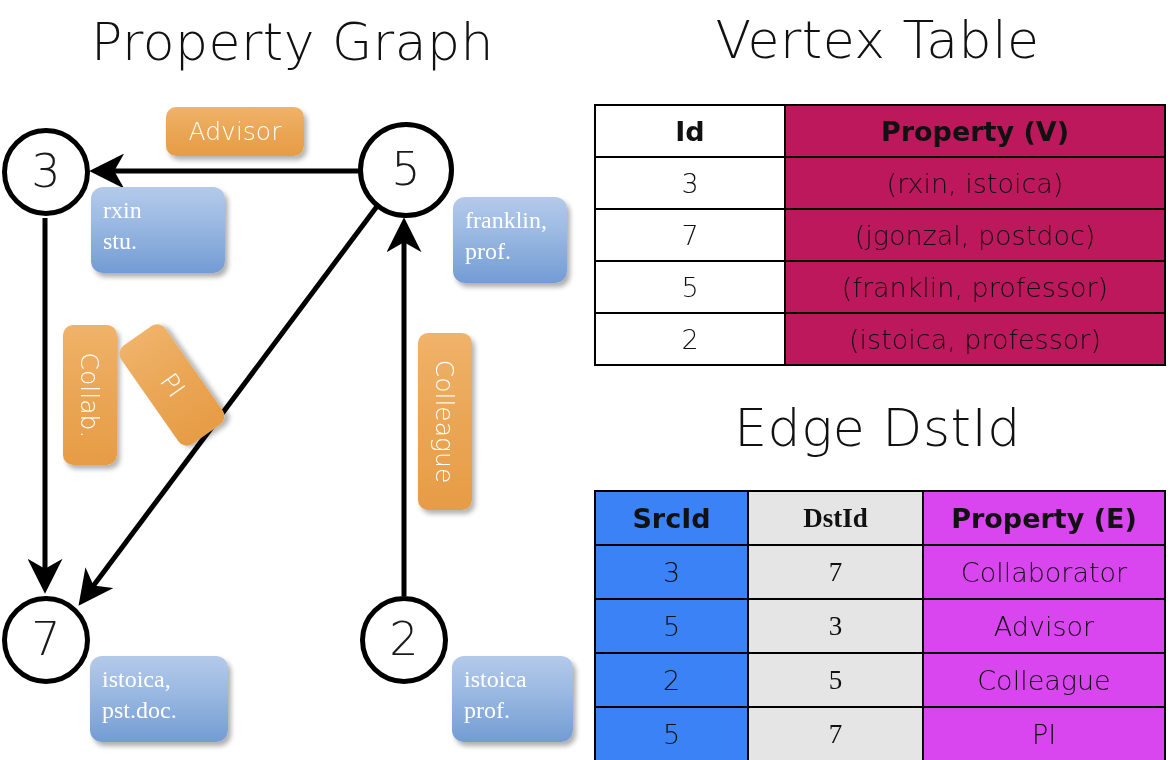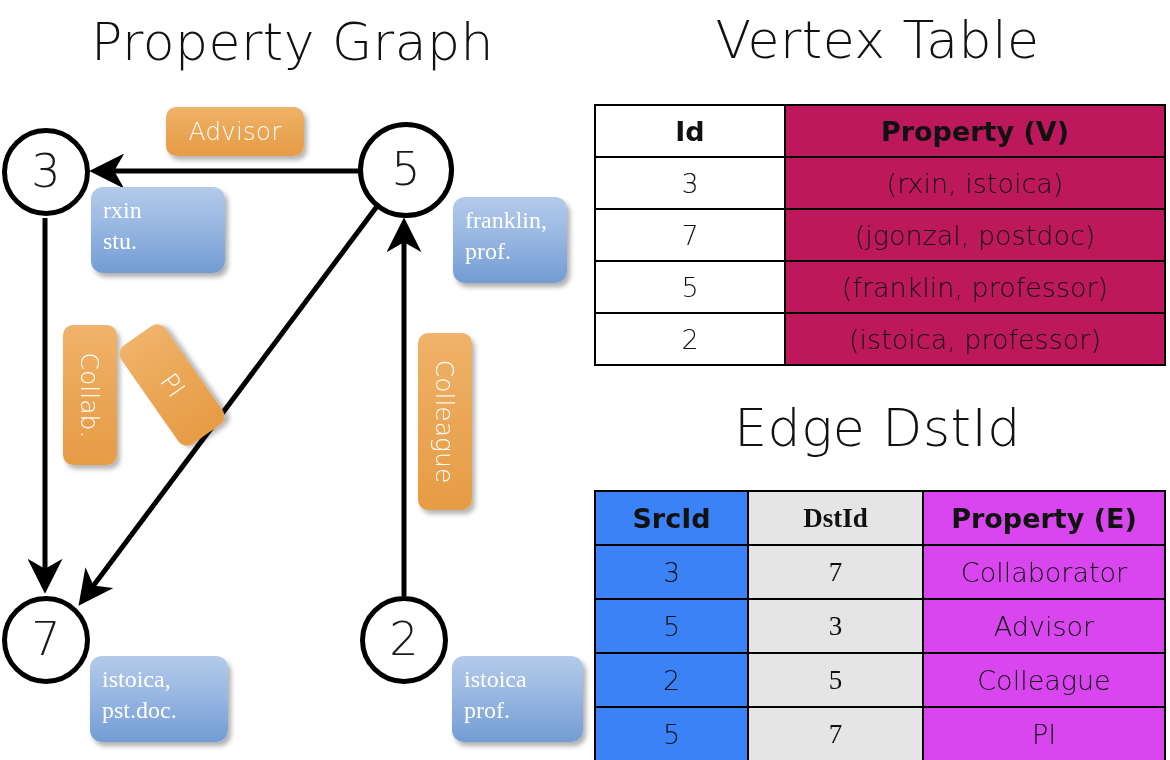--- a/index.html
+++ b/index.html
@@ -156,21 +156,21 @@
   <div class="vprop" style="left:425px;top:197px;width:114px;height:86px;">
     <div>franklin,</div>
     <div>prof.</div>
   </div>
 
   <div class="vprop" style="left:62px;top:656px;width:138px;height:86px;">
     <div>istoica,</div>
     <div>pst.doc.</div>
   </div>
 
-  <div class="vprop" style="left:424px;top:656px;width:131px;height:86px;">
+  <div class="vprop" style="left:424px;top:656px;width:121px;height:86px;">
     <div>istoica</div>
     <div>prof.</div>
   </div>
 
   <div class="eprop" style="left:166px;top:107px;width:138px;height:49px;font-size:25px;">
     <span>Advisor</span>
   </div>
 
   <div class="eprop vertical" style="left:63px;top:325px;width:54px;height:140px;font-size:25px;">
     <span>Collab.</span>

